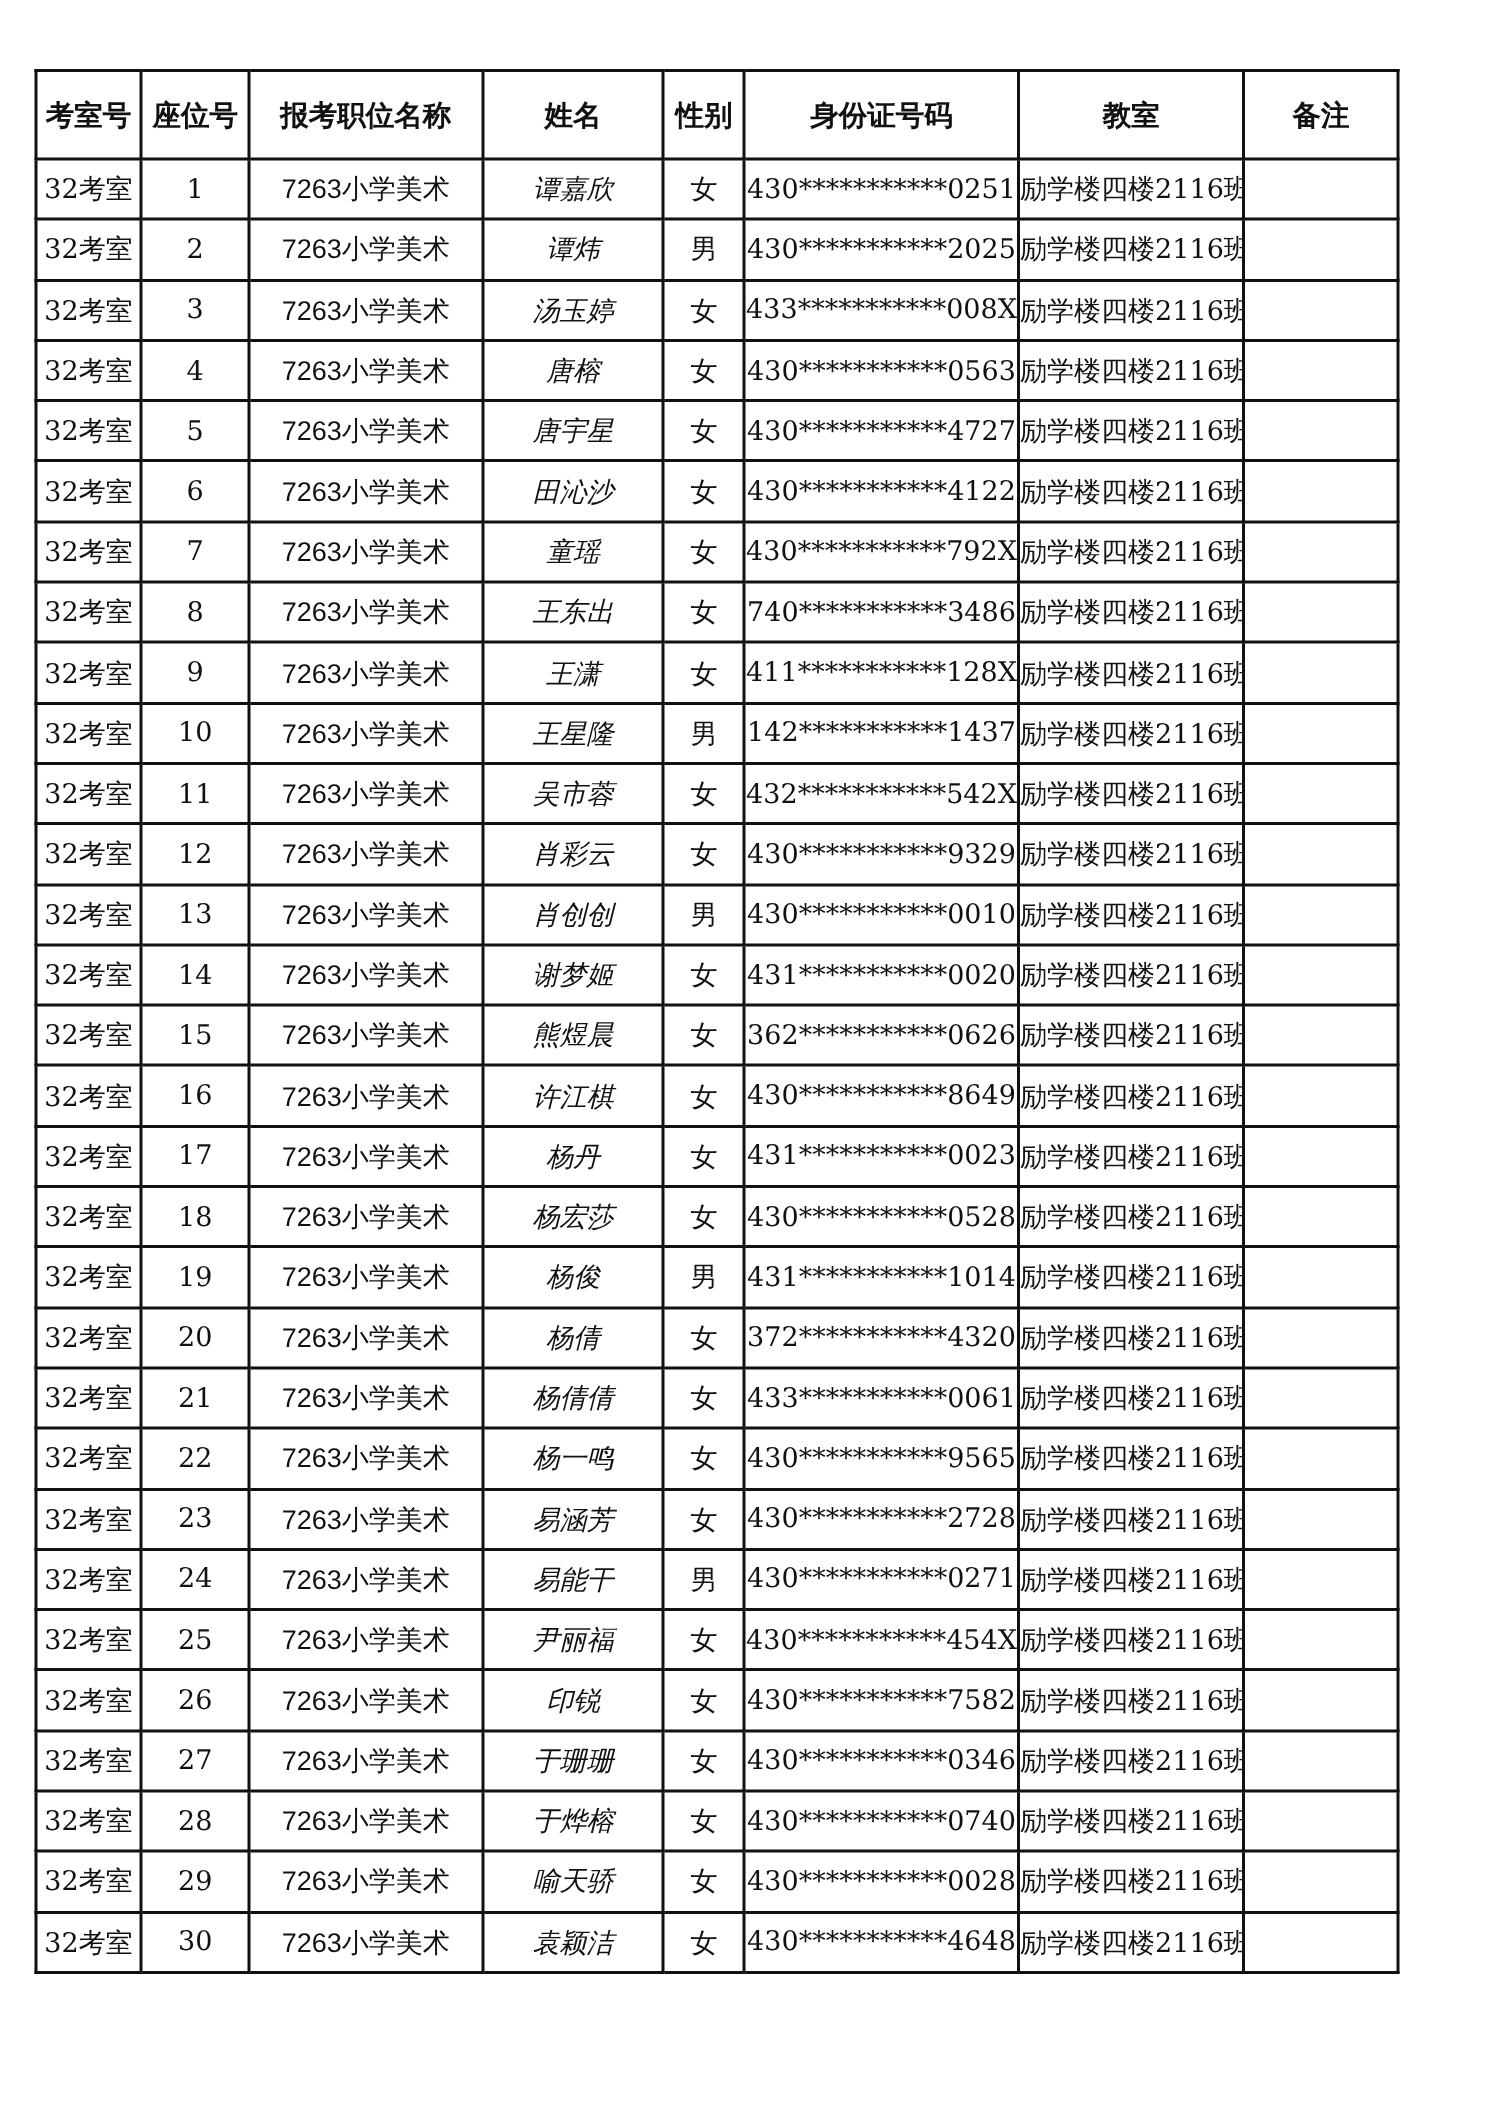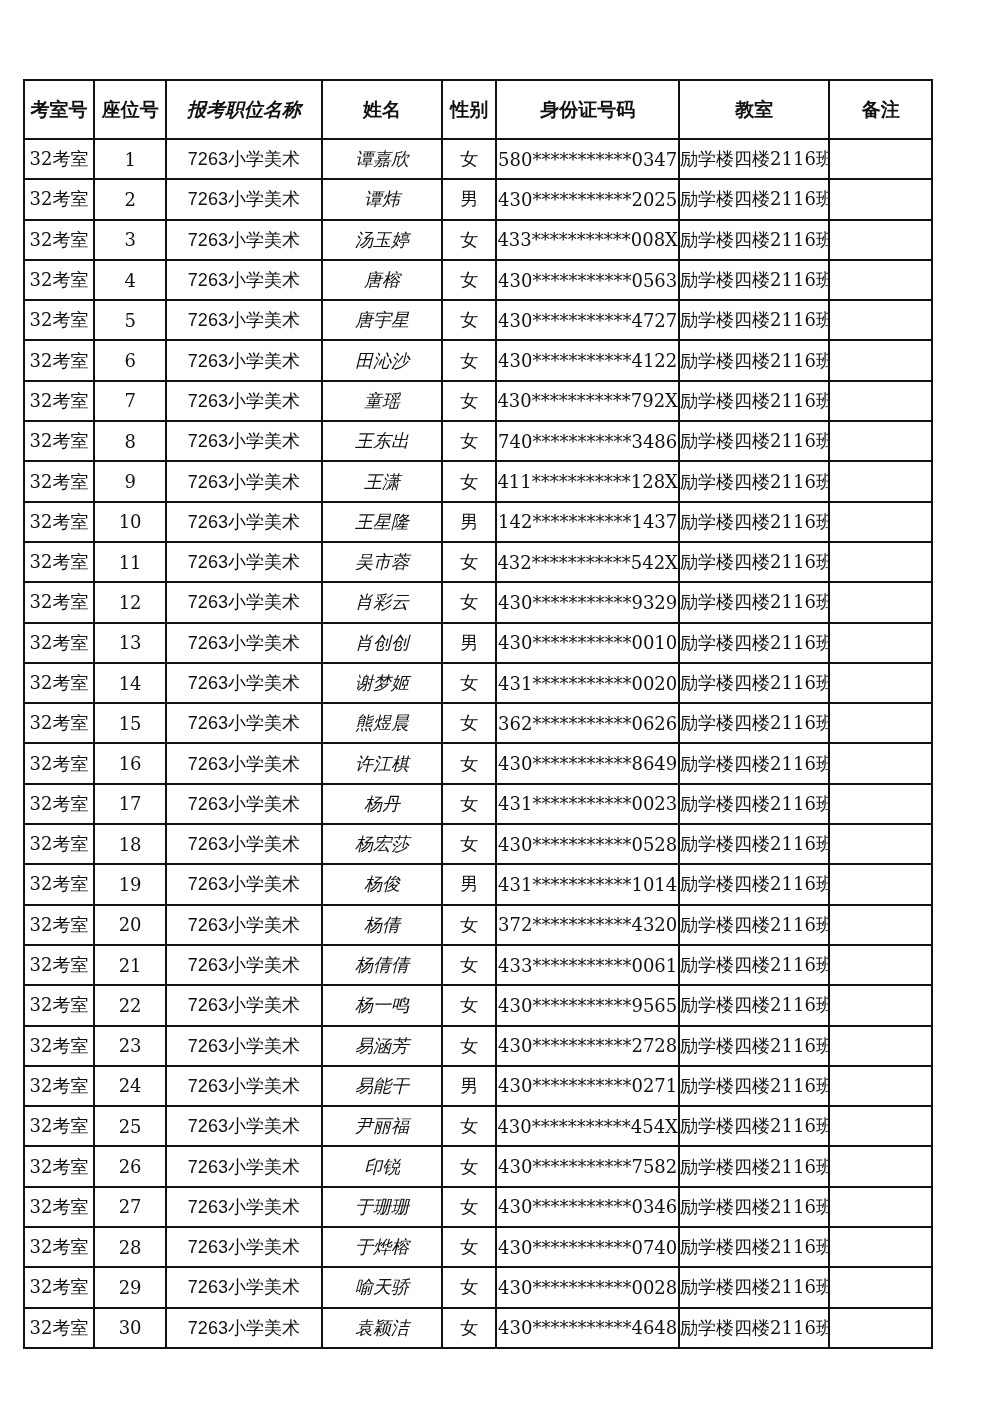--- a/index.html
+++ b/index.html
@@ -1,41 +1,40 @@
 <!DOCTYPE html>
 <html><head>
 <meta charset="utf-8">
 <style>
   html, body { margin: 0; padding: 0; background: #ffffff; }
   body { width: 1000px; height: 1414px; position: relative; font-family: "DejaVu Serif", "Liberation Serif", serif; color: #111; }
   table.roster {
     position: absolute; left: 23px; top: 46px;
     border-collapse: collapse; table-layout: fixed;
     width: 910px;
-    margin-top: 33px;
   }
   table.roster th, table.roster td {
     border: 2px solid #111;
     padding: 0; overflow: hidden; white-space: nowrap;
   }
   table.roster th {
     height: 57px; font-weight: bold; font-size: 19px; text-align: center;
     font-family: "DejaVu Sans", "Liberation Sans", sans-serif;
   }
   table.roster td { height: 38.3px; font-size: 18px; text-align: center; }
   td.room { text-align: left; padding-left: 4px; font-size: 18px; }
   td.seat { font-size: 17px; }
   td.post { font-family: "Liberation Sans", "DejaVu Sans", sans-serif; font-size: 19px; }
   td.name { font-size: 19px; font-style: italic; }
   td.idno { font-size: 17px; letter-spacing: 0; }
   td.cls { text-align: left; padding-left: 2px; font-size: 18px; border-right: none; }
   td.note { border-left: none; }
   th.col-room { width: 67px; }
   th.col-seat { width: 69px; }
-  th.col-post { width: 151px; font-style: italic; }
+  th.col-post { width: 151px; }
   th.col-name { width: 117px; }
   th.col-sex  { width: 51px; }
   th.col-id   { width: 178px; }
   th.col-cls  { width: 146px; }
   th.col-note { width: 99px; }
 </style>
 </head>
 <body>
 
 <table class="roster">
@@ -51,21 +50,21 @@
       <th class="col-note">备注</th>
     </tr>
   </thead>
   <tbody id="roster-body">
       <tr>
         <td class="room">32考室</td>
         <td class="seat">1</td>
         <td class="post">7263小学美术</td>
         <td class="name">谭嘉欣</td>
         <td class="sex">女</td>
-        <td class="idno">580***********0347</td>
+        <td class="idno">430***********0251</td>
         <td class="cls">励学楼四楼2116班</td>
         <td class="note"></td>
       </tr>
       <tr>
         <td class="room">32考室</td>
         <td class="seat">2</td>
         <td class="post">7263小学美术</td>
         <td class="name">谭炜</td>
         <td class="sex">男</td>
         <td class="idno">430***********2025</td>

